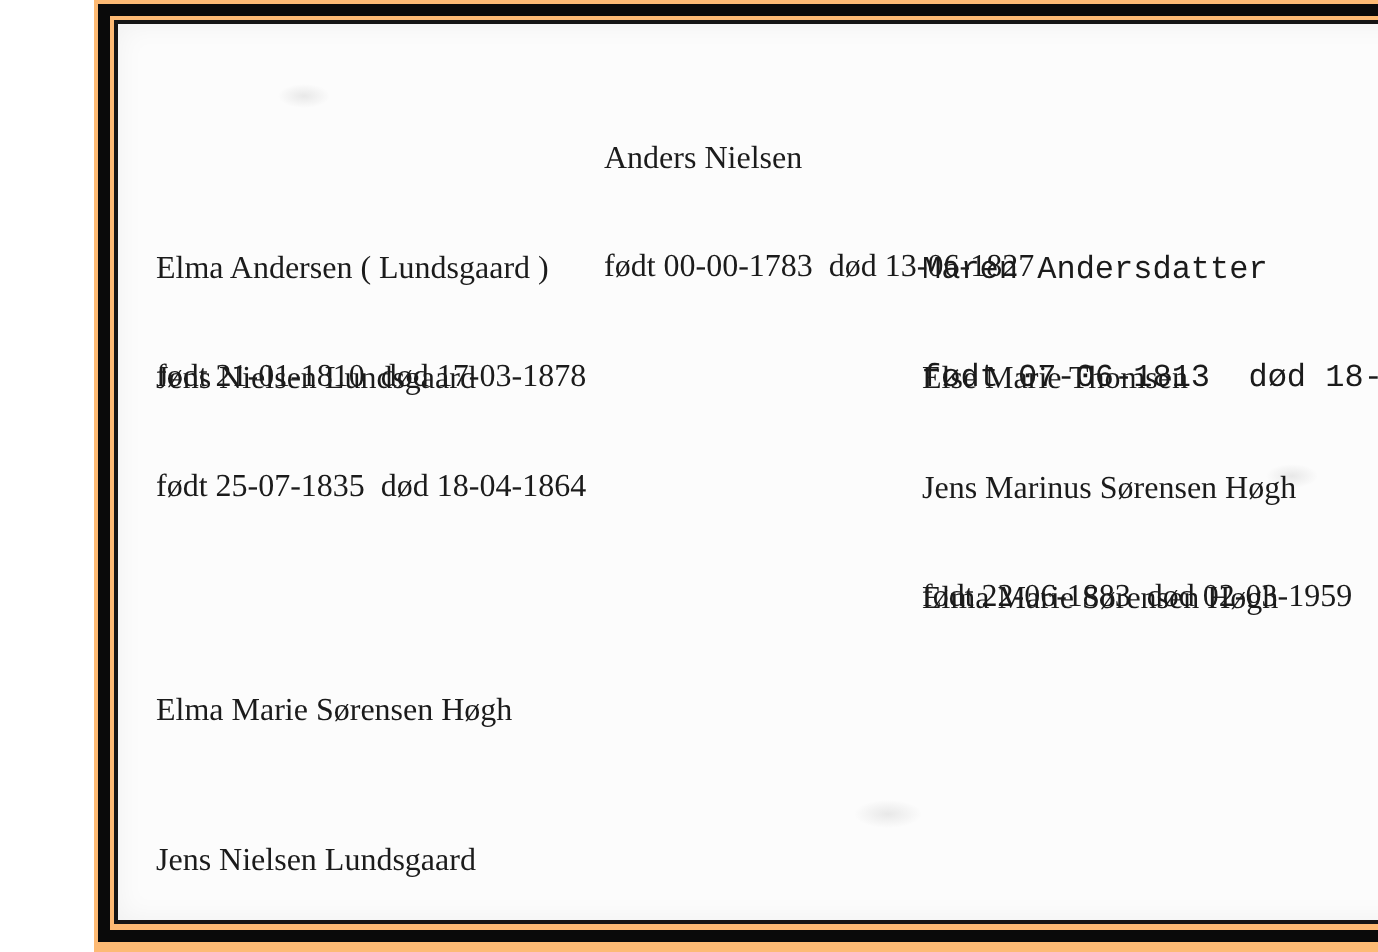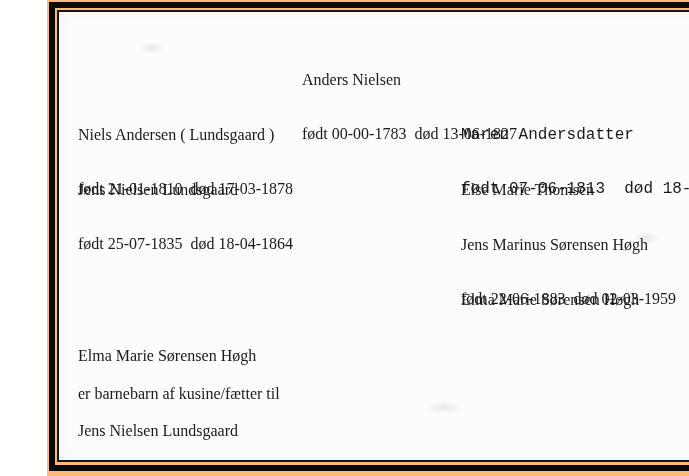--- a/index.html
+++ b/index.html
@@ -79,21 +79,21 @@
   <div class="smudge" style="left:92px; top:42px; width:26px; height:12px;"></div>
   <div class="smudge" style="left:380px; top:400px; width:34px; height:14px;"></div>
   <div class="smudge" style="left:586px; top:232px; width:26px; height:12px;"></div>
 
   <div class="entry pos-ancestor">
     <div class="name">Anders Nielsen</div>
     <div class="dates">født 00-00-1783  død 13-06-1827</div>
   </div>
 
   <div class="entry pos-l0">
-    <div class="name">Niels Andersen ( Lundsgaard )</div>
+    <div class="name">Elma Andersen ( Lundsgaard )</div>
     <div class="dates">født 21-01-1810  død 17-03-1878</div>
   </div>
   <div class="entry pos-l1">
     <div class="name">Jens Nielsen Lundsgaard</div>
     <div class="dates">født 25-07-1835  død 18-04-1864</div>
   </div>
 
   <div class="entry pos-r0">
     <div class="name">Maren Andersdatter</div>
     <div class="dates">født 07-06-1813  død 18-09-1891</div>
@@ -103,15 +103,14 @@
   </div>
   <div class="entry pos-r2">
     <div class="name">Jens Marinus Sørensen Høgh</div>
     <div class="dates">født 22-06-1883  død 02-03-1959</div>
   </div>
   <div class="entry pos-r3">
     <div class="name">Elma Marie Sørensen Høgh</div>
   </div>
 
   <div class="rel-line pos-rel1">Elma Marie Sørensen Høgh</div>
-  <div class="rel-line pos-rel2">er barnebarn af kusine/fætter til</div>
   <div class="rel-line pos-rel3">Jens Nielsen Lundsgaard</div>
 </div>
 
 </body></html>

